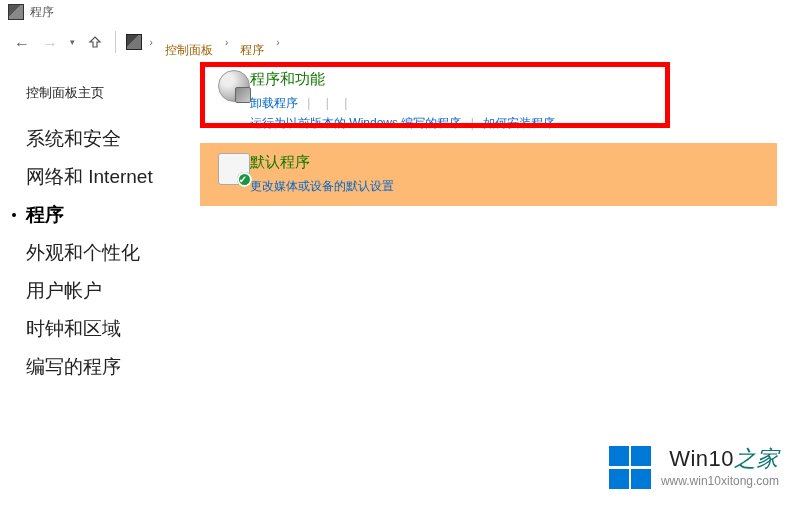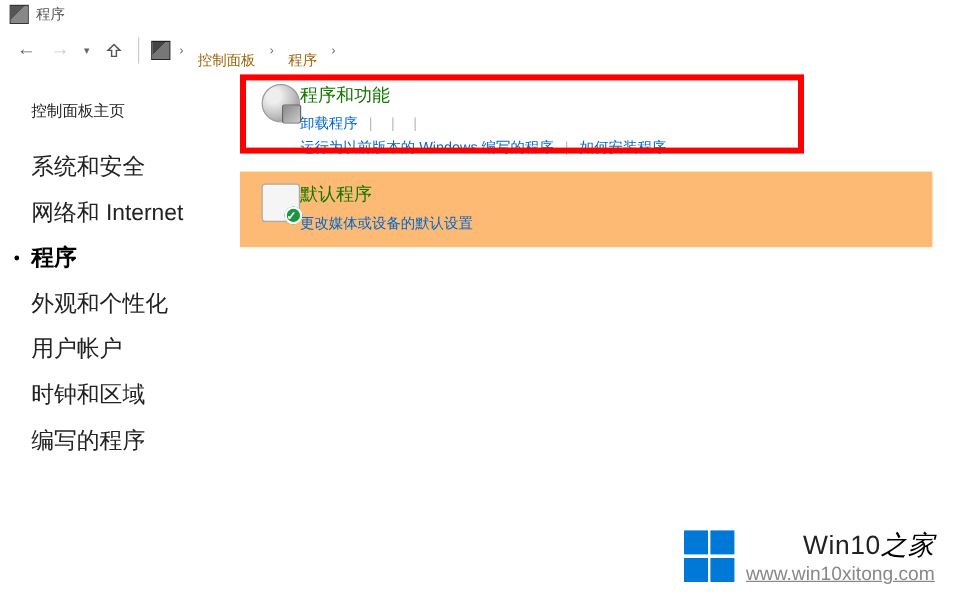--- a/index.html
+++ b/index.html
@@ -212,24 +212,24 @@
       width: 20px; height: 20px; background: #0078d7;
     }
     .watermark .brand {
       font-size: 22px;
       color: #222;
       font-weight: 400;
       letter-spacing: 0.5px;
       position: relative;
     }
     .watermark .brand em {
-      font-style: italic; color: #000000;
+      font-style: italic; color: #0f766e;
     }
     .watermark .url {
-      font-size: 16px; color: #888; text-decoration: underline;
+      font-size: 12px; color: #888;
     }
   </style>
 </head>
 <body>
 
 <div class="titlebar">
   <div class="app-icon"></div>
   <span>程序</span>
 </div>
 

